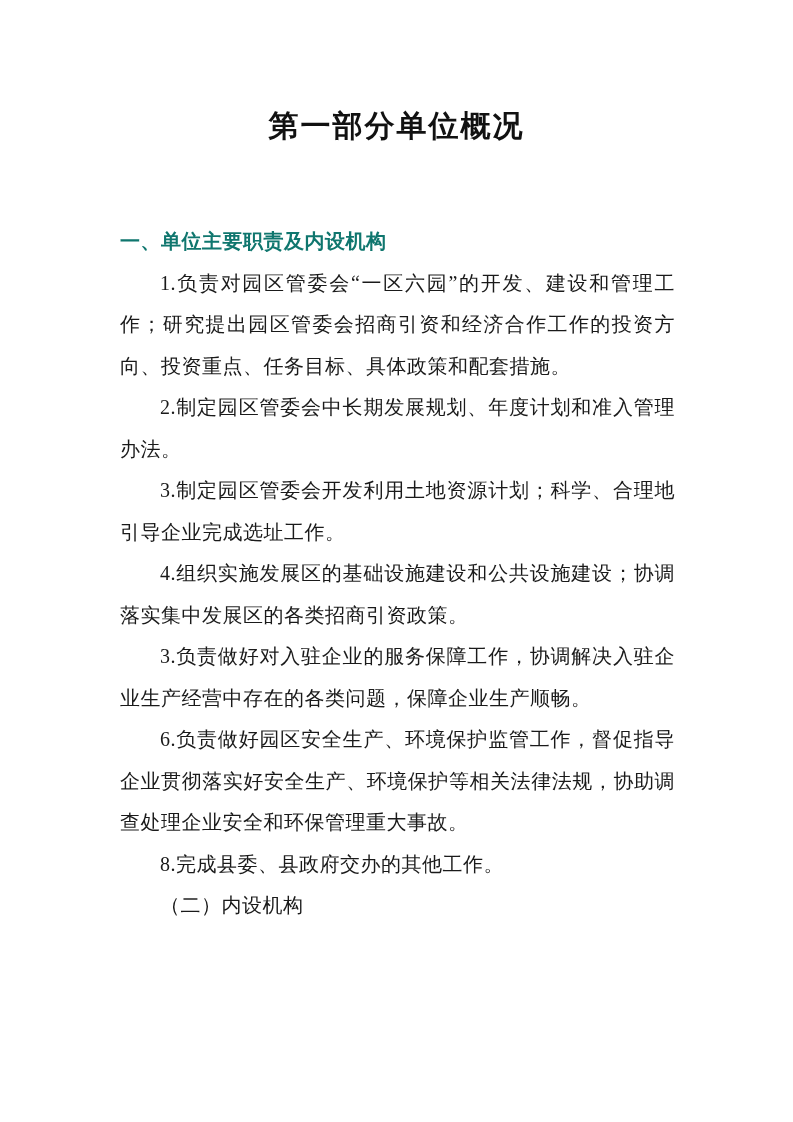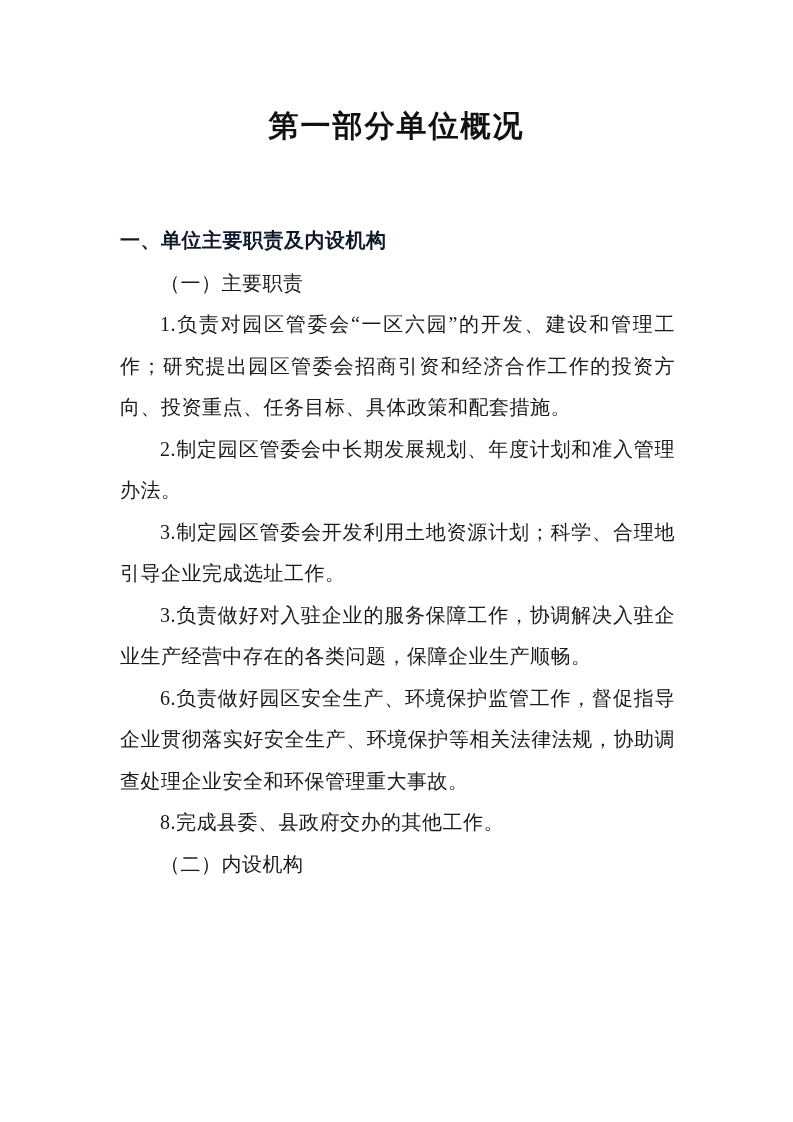--- a/index.html
+++ b/index.html
@@ -30,24 +30,24 @@
   .content {
     margin: 73px 118px 0 120px; 
   }
   .content h2, .content h3, .content p {
     margin: 0;
     padding: 0;
     font-size: 20px;
     line-height: 41.5px;
   }
   .section-heading {
-    font-family: Liberation Mono, monospace;
+    font-family: Liberation Sans, sans-serif;
     font-weight: 700;
     letter-spacing: 0.5px;
-    color: #0f172a;
+    color: #0f766e;
   }
   .subsection-heading {
     font-family: "Liberation Serif", "DejaVu Serif", serif;
     font-weight: 400;
     text-indent: 2em;
     letter-spacing: 0.5px;
   }
   .duty {
     font-family: "Liberation Serif", "DejaVu Serif", serif;
     font-weight: 400;
@@ -61,28 +61,28 @@
 <body>
 
 <div class="page">
 
   <h1 class="doc-title">第一部分单位概况</h1>
 
   <div class="content">
 
     <h2 class="section-heading">一、单位主要职责及内设机构</h2>
 
-    <h3 class="subsection-heading">（一）主要职责</h3>
 
     <p class="duty">1.负责对园区管委会“一区六园”的开发、建设和管理工作；研究提出园区管委会招商引资和经济合作工作的投资方向、投资重点、任务目标、具体政策和配套措施。</p>
 
     <p class="duty">2.制定园区管委会中长期发展规划、年度计划和准入管理办法。</p>
 
     <p class="duty">3.制定园区管委会开发利用土地资源计划；科学、合理地引导企业完成选址工作。</p>
 
+    <p class="duty">4.组织实施发展区的基础设施建设和公共设施建设；协调落实集中发展区的各类招商引资政策。</p>
 
     <p class="duty">3.负责做好对入驻企业的服务保障工作，协调解决入驻企业生产经营中存在的各类问题，保障企业生产顺畅。</p>
 
     <p class="duty">6.负责做好园区安全生产、环境保护监管工作，督促指导企业贯彻落实好安全生产、环境保护等相关法律法规，协助调查处理企业安全和环保管理重大事故。</p>
 
 
     <p class="duty">8.完成县委、县政府交办的其他工作。</p>
 
     <h3 class="subsection-heading">（二）内设机构</h3>
 

